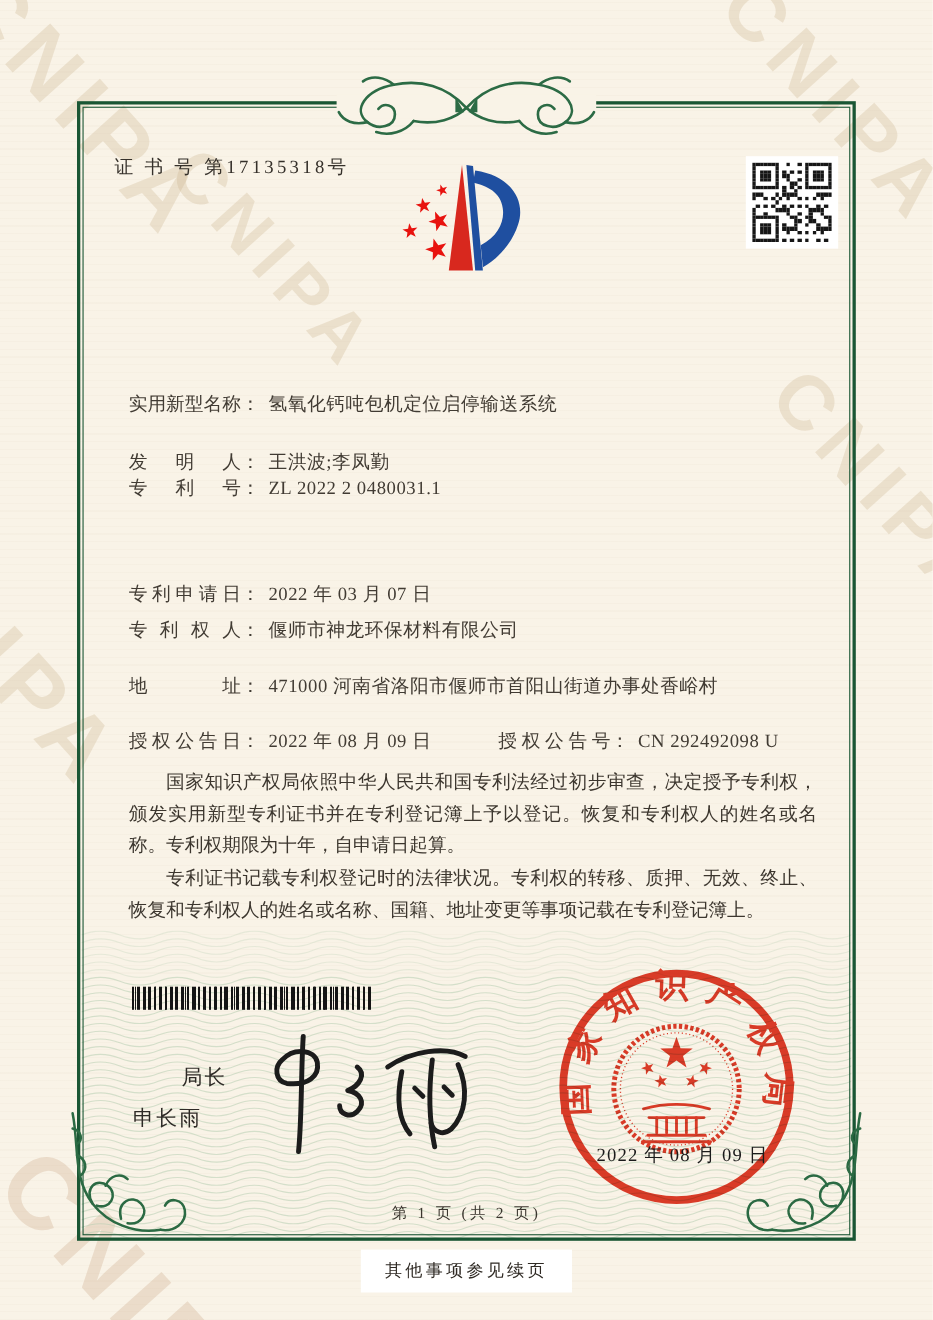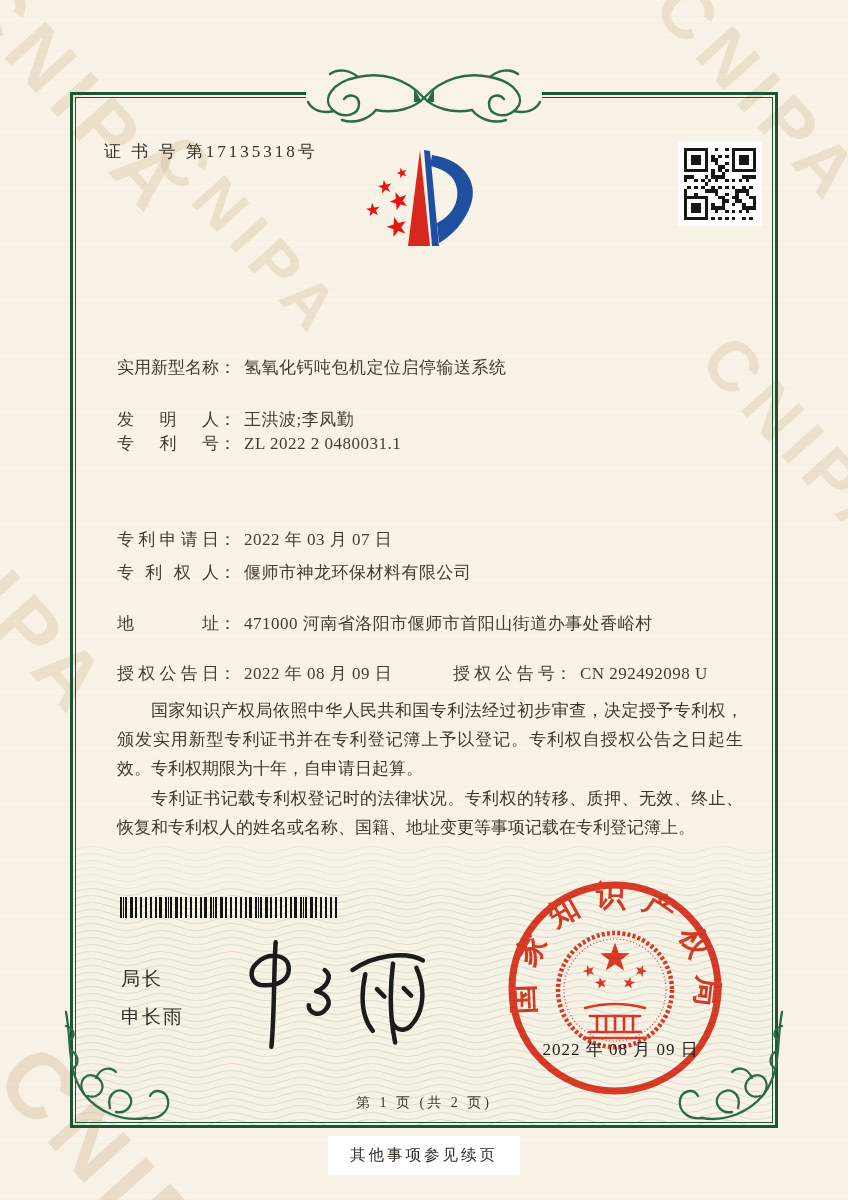--- a/index.html
+++ b/index.html
@@ -405,27 +405,27 @@
     <span class="flabel">专利权人</span><span class="fcolon">：</span><span class="fvalue">偃师市神龙环保材料有限公司</span>
   </div>
   <div class="frow" style="top:612px;">
     <span class="flabel">地址</span><span class="fcolon">：</span><span class="fvalue">471000 河南省洛阳市偃师市首阳山街道办事处香峪村</span>
   </div>
   <div class="frow" style="top:662px;">
     <span style="display:inline-block;width:336px;"><span class="flabel">授权公告日</span><span class="fcolon">：</span><span class="fvalue">2022 年 08 月 09 日</span></span><span><span class="flabel">授权公告号</span><span class="fcolon">：</span><span class="fvalue">CN 292492098 U</span></span>
   </div>
 
   <div class="paras">
-    <p>国家知识产权局依照中华人民共和国专利法经过初步审查，决定授予专利权，颁发实用新型专利证书并在专利登记簿上予以登记。专利权自授权公告之日起生效。专利权期限为十年，自申请日起算。</p>
+    <p>国家知识产权局依照中华人民共和国专利法经过初步审查，决定授予专利权，颁发实用新型专利证书并在专利登记簿上予以登记。恢复和专利权人的姓名或名称。专利权期限为十年，自申请日起算。</p>
     <p>专利证书记载专利权登记时的法律状况。专利权的转移、质押、无效、终止、恢复和专利权人的姓名或名称、国籍、地址变更等事项记载在专利登记簿上。</p>
   </div>
 
   <div class="barcode"></div>
 
-  <div class="sig-label" style="top:966px;">局长</div>
+  <div class="sig-label" style="top:966px;margin-left:44px;">局长</div>
   <div class="sig-label" style="top:1004px;">申长雨</div>
 
   <svg class="abs signature" style="left:240px;top:938px;" width="210" height="112" viewBox="0 0 190 105">
     <g fill="none" stroke="#1c1c1c" stroke-width="4.2" stroke-linecap="round" stroke-linejoin="round">
       <path d="M30,4 C28,34 29,72 26,102"></path>
       <path d="M12,24 C22,13 40,15 42,26 C44,38 34,46 16,44 C6,42 5,30 12,24"></path>
       <path d="M76,30 C84,36 78,46 68,50 C78,52 84,60 76,68 C70,74 61,70 61,63"></path>
       <path d="M102,30 C122,16 152,12 168,21"></path>
       <path d="M114,34 C109,58 112,76 121,87"></path>
       <path d="M140,24 C137,48 137,74 142,98"></path>

